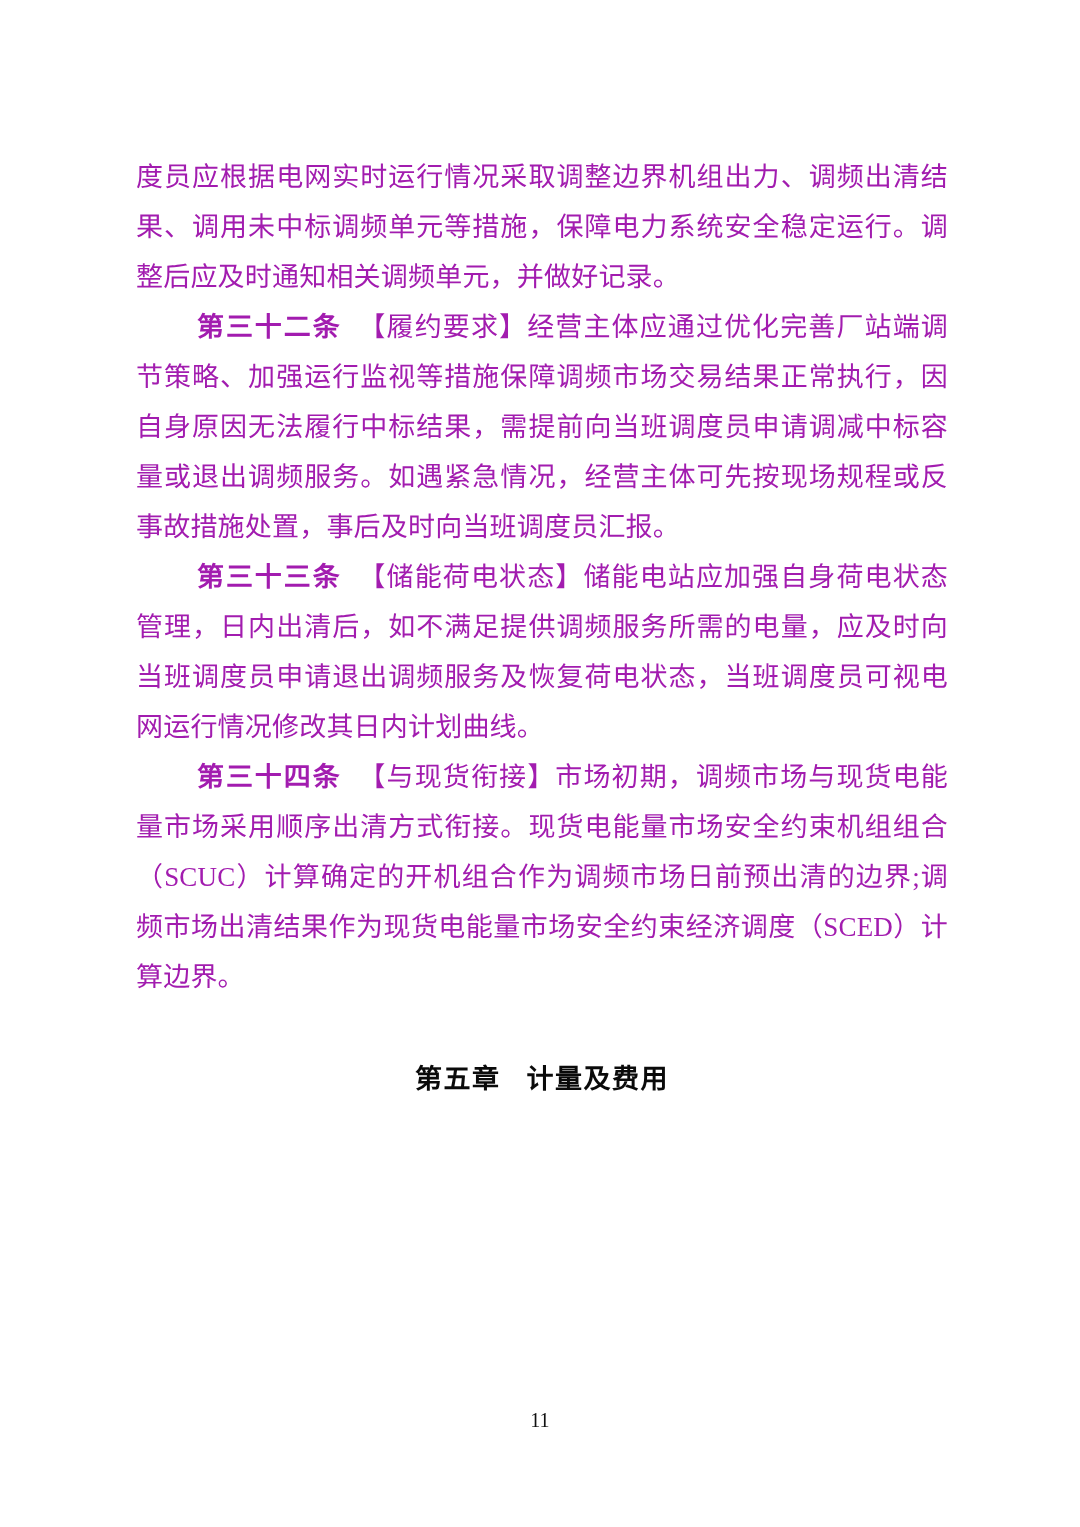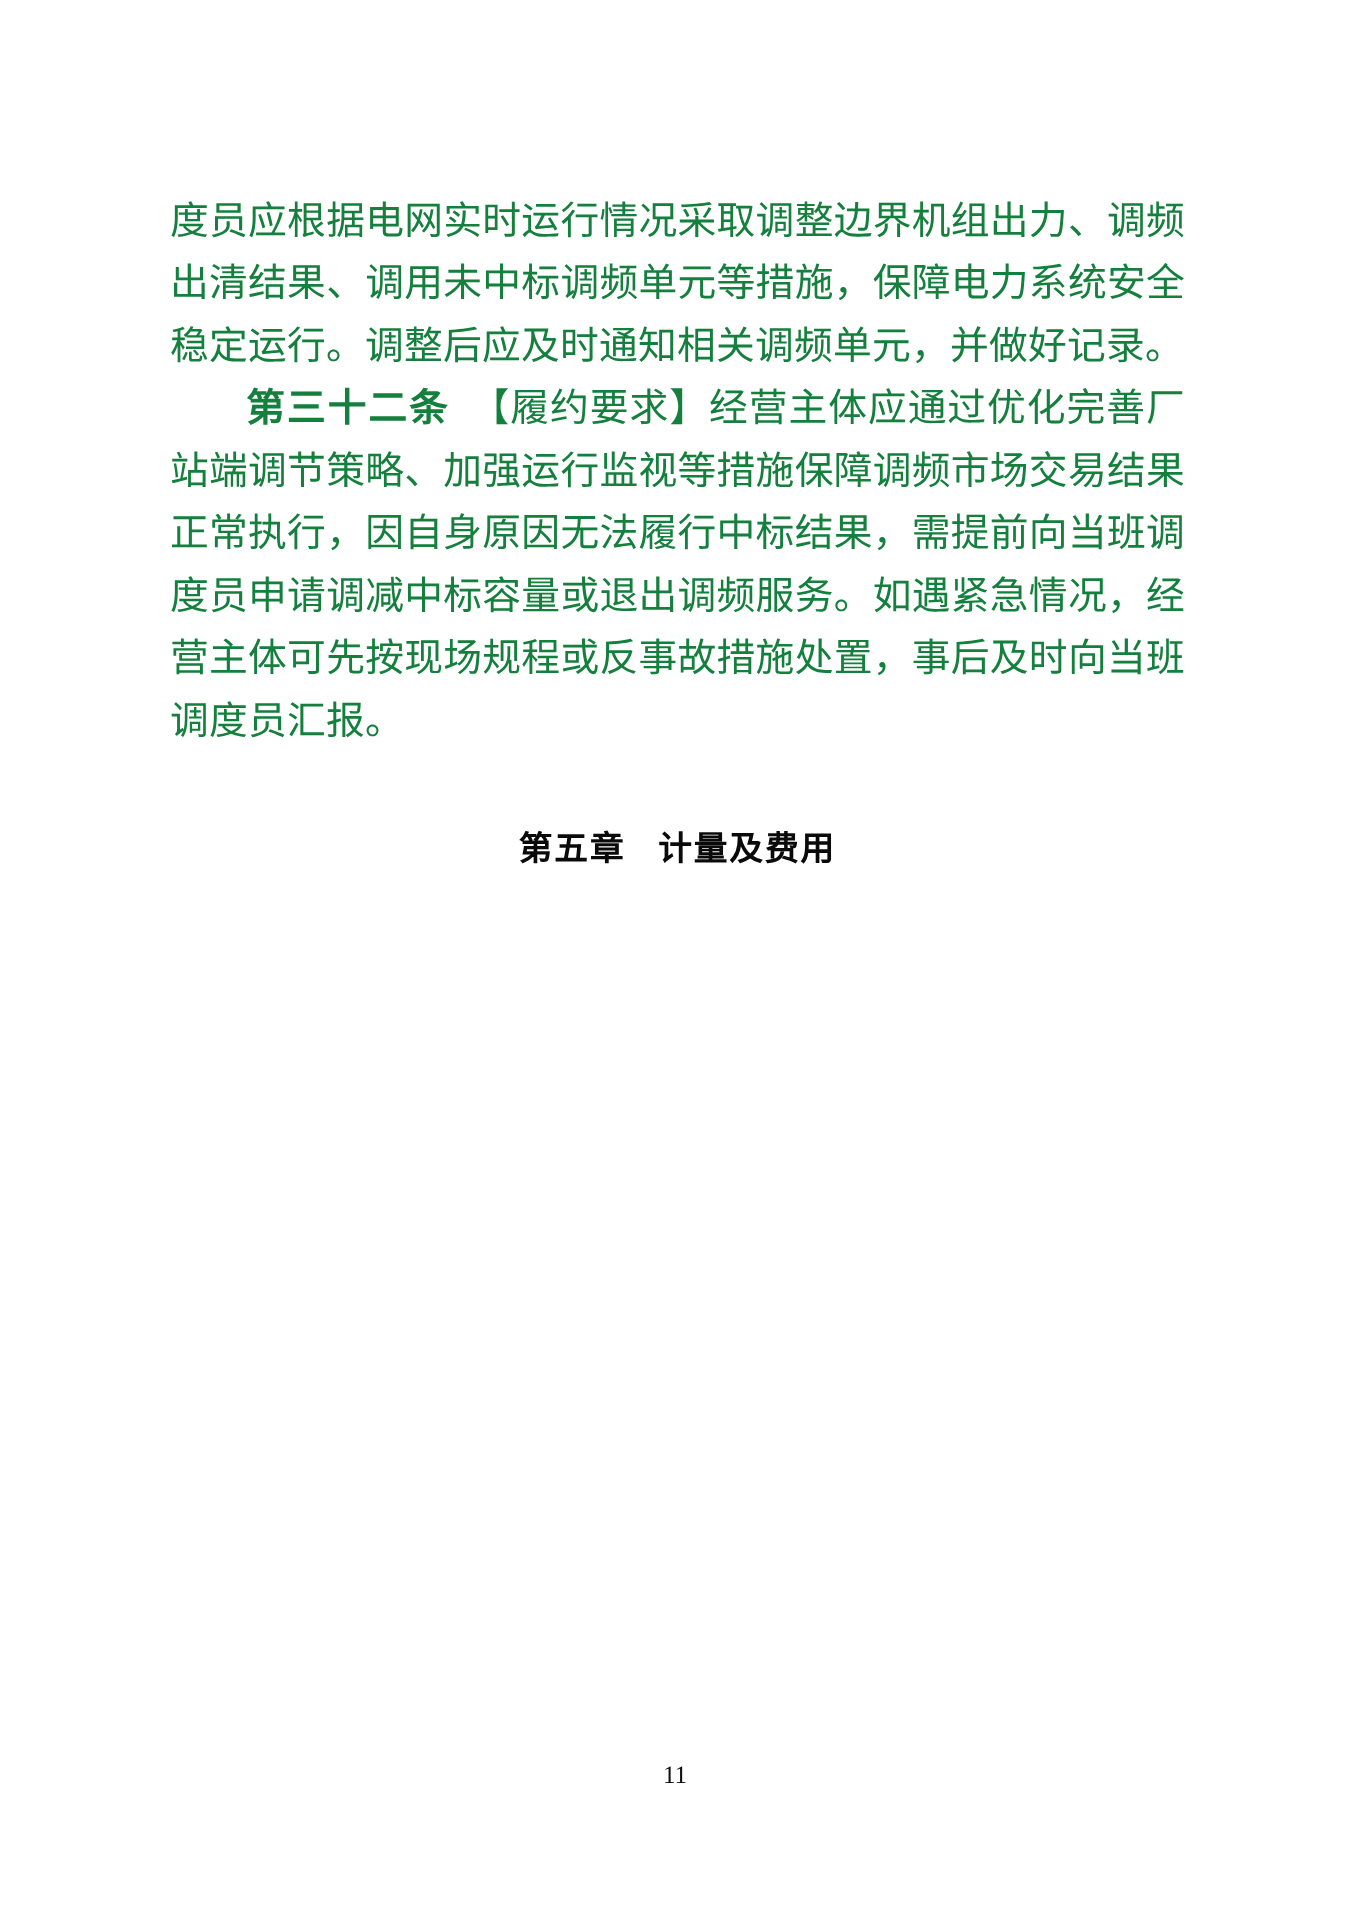--- a/index.html
+++ b/index.html
@@ -22,23 +22,23 @@
   .page-body {
     position: absolute;
     left: 136px;
     top: 152px;
     width: 812px;
   }
 
   
   .para {
     font-family: "Liberation Serif", "DejaVu Serif", serif;
-    font-size: 31px;
+    font-size: 27px;
     line-height: 50px;
-    color: #15803d;
+    color: #a21caf;
     text-align: justify;
     text-justify: inter-character;
     margin: 0;
     letter-spacing: 0.2px;
     font-weight: 400;
     -webkit-font-smoothing: antialiased;
   }
 
   .para.indent {
     text-indent: 61px;
@@ -96,21 +96,23 @@
 <body>
 
 <div class="page">
 
   <div class="page-body">
 
     <p class="para cont">度员应根据电网实时运行情况采取调整边界机组出力、调频出清结果、调用未中标调频单元等措施，保障电力系统安全稳定运行。调整后应及时通知相关调频单元，并做好记录。</p>
 
     <p class="para indent"><span class="art-no">第三十二条</span><span class="art-gap"></span><span>【履约要求】经营主体应通过优化完善厂站端调节策略、加强运行监视等措施保障调频市场交易结果正常执行，因自身原因无法履行中标结果，需提前向当班调度员申请调减中标容量或退出调频服务。如遇紧急情况，经营主体可先按现场规程或反事故措施处置，事后及时向当班调度员汇报。</span></p>
 
+    <p class="para indent"><span class="art-no">第三十三条</span><span class="art-gap"></span><span>【储能荷电状态】储能电站应加强自身荷电状态管理，日内出清后，如不满足提供调频服务所需的电量，应及时向当班调度员申请退出调频服务及恢复荷电状态，当班调度员可视电网运行情况修改其日内计划曲线。</span></p>
 
+    <p class="para indent"><span class="art-no">第三十四条</span><span class="art-gap"></span><span>【与现货衔接】市场初期，调频市场与现货电能量市场采用顺序出清方式衔接。现货电能量市场安全约束机组组合（SCUC）计算确定的开机组合作为调频市场日前预出清的边界;调频市场出清结果作为现货电能量市场安全约束经济调度（SCED）计算边界。</span></p>
 
     <div class="sp-before-chapter"></div>
     <p class="chapter-heading"><span>第五章</span><span class="chapter-gap"></span><span>计量及费用</span></p>
     <div class="sp-after-chapter"></div>
 
 
   </div>
 
   <div class="folio">11</div>
 

